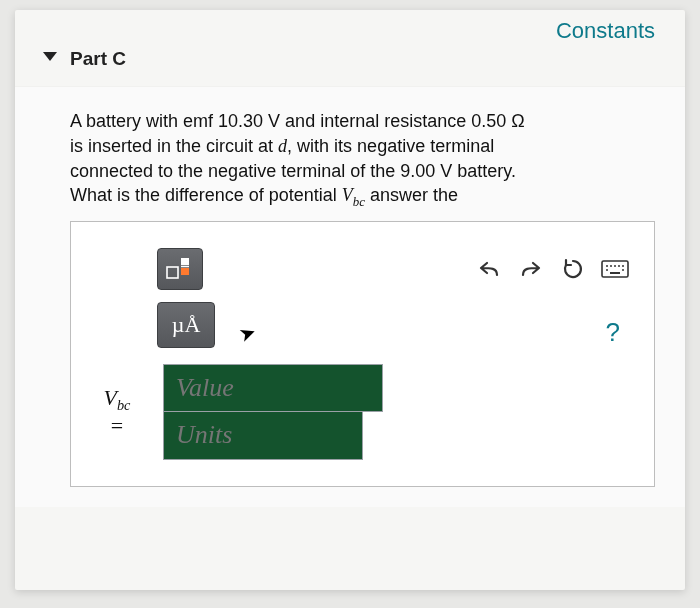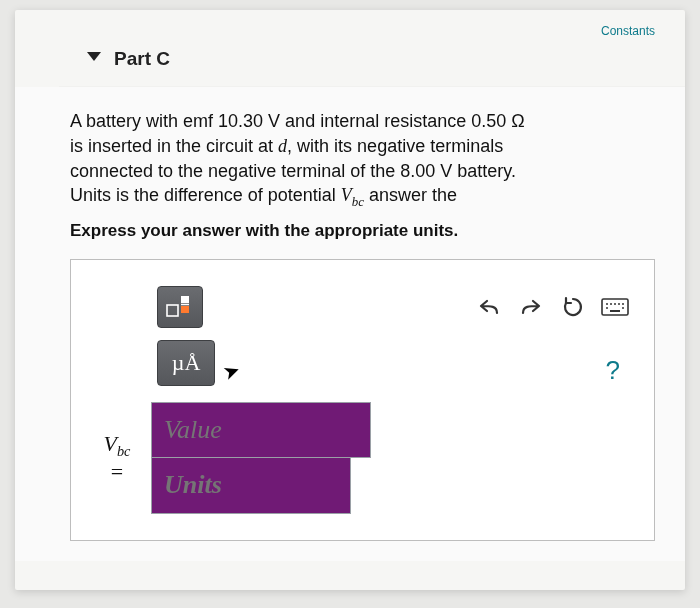--- a/index.html
+++ b/index.html
@@ -14,34 +14,33 @@
     .page {
       background: #f6f6f4;
       margin: 10px 15px;
       border-radius: 2px;
       box-shadow: 0 2px 8px rgba(0,0,0,0.15);
       min-height: 580px;
       position: relative;
     }
     .constants-link {
       position: absolute;
-      top: 14px;
+      top: 8px;
       right: 30px;
       color: #0e7a8b;
-      font-size: 12px;
+      font-size: 22px;
       cursor: pointer;
     }
     .part-header {
       padding: 38px 30px 16px 55px;
       font-size: 19px;
       font-weight: bold;
       color: #222;
       position: relative;
       border-bottom: 1px solid rgba(0,0,0,0.02);
-      margin-left: 44px;
     }
     .part-toggle {
       position: absolute;
       left: 28px;
       top: 42px;
       width: 0; height: 0;
       border-left: 7px solid transparent;
       border-right: 7px solid transparent;
       border-top: 9px solid #222;
       cursor: pointer;
@@ -126,71 +125,70 @@
     }
     .cursor-arrow {
       font-size: 20px;
       color: #000;
       margin-left: 8px;
       transform: rotate(-20deg);
     }
     .vbc-row {
       display: flex;
       align-items: center;
-      gap: 10px;
+      gap: 22px;
     }
     .vbc-label {
       font-family: 'Times New Roman', serif;
       font-style: italic;
       font-size: 22px;
       color: #111;
       width: 48px;
       text-align: center;
       line-height: 1.1;
     }
     .vbc-label .sub2 { font-size: 0.65em; font-style: italic; vertical-align: sub;}
     .inputs-col {
       display: flex;
       flex-direction: column;
     }
     .field {
       width: 220px;
-      height: 56px;
+      height: 48px;
       border: 1px solid #9aa0a6;
-      background: #701a75;
+      background: #14532d;
       color: #9aa0a6;
       font-family: 'Times New Roman', serif;
       font-style: italic;
       font-size: 26px;
       padding: 4px 12px;
       outline: none;
     }
-    .field + .field { border-top: none; width: 200px; font-weight: bold; }
+    .field + .field { border-top: none; width: 200px; }
     .template-icon svg { display:block; }
   </style>
 </head>
 <body>
 
 <div class="page">
   <span class="constants-link">Constants</span>
 
   <div class="part-header">
     <span class="part-toggle"></span>
     <span>Part C</span>
   </div>
 
   <div class="content">
     <p class="question">
       <span>A battery with emf 10.30 V and internal resistance 0.50 Ω</span><br>
-      <span>is inserted in the circuit at </span><span class="var">d</span><span>, with its negative terminals</span><br>
-      <span>connected to the negative terminal of the 8.00 V battery.</span><br>
-      <span>Units is the difference of potential </span><span class="var">V</span><span class="sub">bc</span><span> answer the</span><br>
+      <span>is inserted in the circuit at </span><span class="var">d</span><span>, with its negative terminal</span><br>
+      <span>connected to the negative terminal of the 9.00 V battery.</span><br>
+      <span>What is the difference of potential </span><span class="var">V</span><span class="sub">bc</span><span> answer the</span><br>
     </p>
 
-    <p class="instruction">Express your answer with the appropriate units.</p>
 
     <div class="answer-box">
 
       <div class="toolbar">
         <div class="tool-btn template-icon">
           <svg width="28" height="24" viewBox="0 0 28 24">
             <rect x="1" y="10" width="11" height="11" fill="none" stroke="#fff" stroke-width="1.6"></rect>
             <rect x="15" y="1" width="8" height="7" fill="#fff"></rect>
             <rect x="15" y="11" width="8" height="7" fill="#ff7a2f"></rect>
             <line x1="15" y1="9.5" x2="23" y2="9.5" stroke="#fff" stroke-width="1.5"></line>
@@ -222,21 +220,21 @@
               <circle cx="18" cy="6" r="1" fill="#333"></circle>
               <circle cx="22" cy="6" r="1" fill="#333"></circle>
             <circle cx="6" cy="10" r="1" fill="#333"></circle>
               <circle cx="22" cy="10" r="1" fill="#333"></circle>
             <rect x="9" y="12" width="10" height="2" fill="#333"></rect>
           </svg>
         </div>
       </div>
 
       <div class="muA-row">
-        <div style="display:flex;align-items:center;">
+        <div style="display:flex;align-items:center;gap:16px;">
           <div class="tool-muA">µÅ</div>
           <span class="cursor-arrow">➤</span>
         </div>
         <span class="help-link">?</span>
       </div>
 
       <div class="vbc-row">
         <div class="vbc-label">
           <span>V</span><span class="sub2">bc</span><br>
           <span style="font-style:normal;">=</span>

